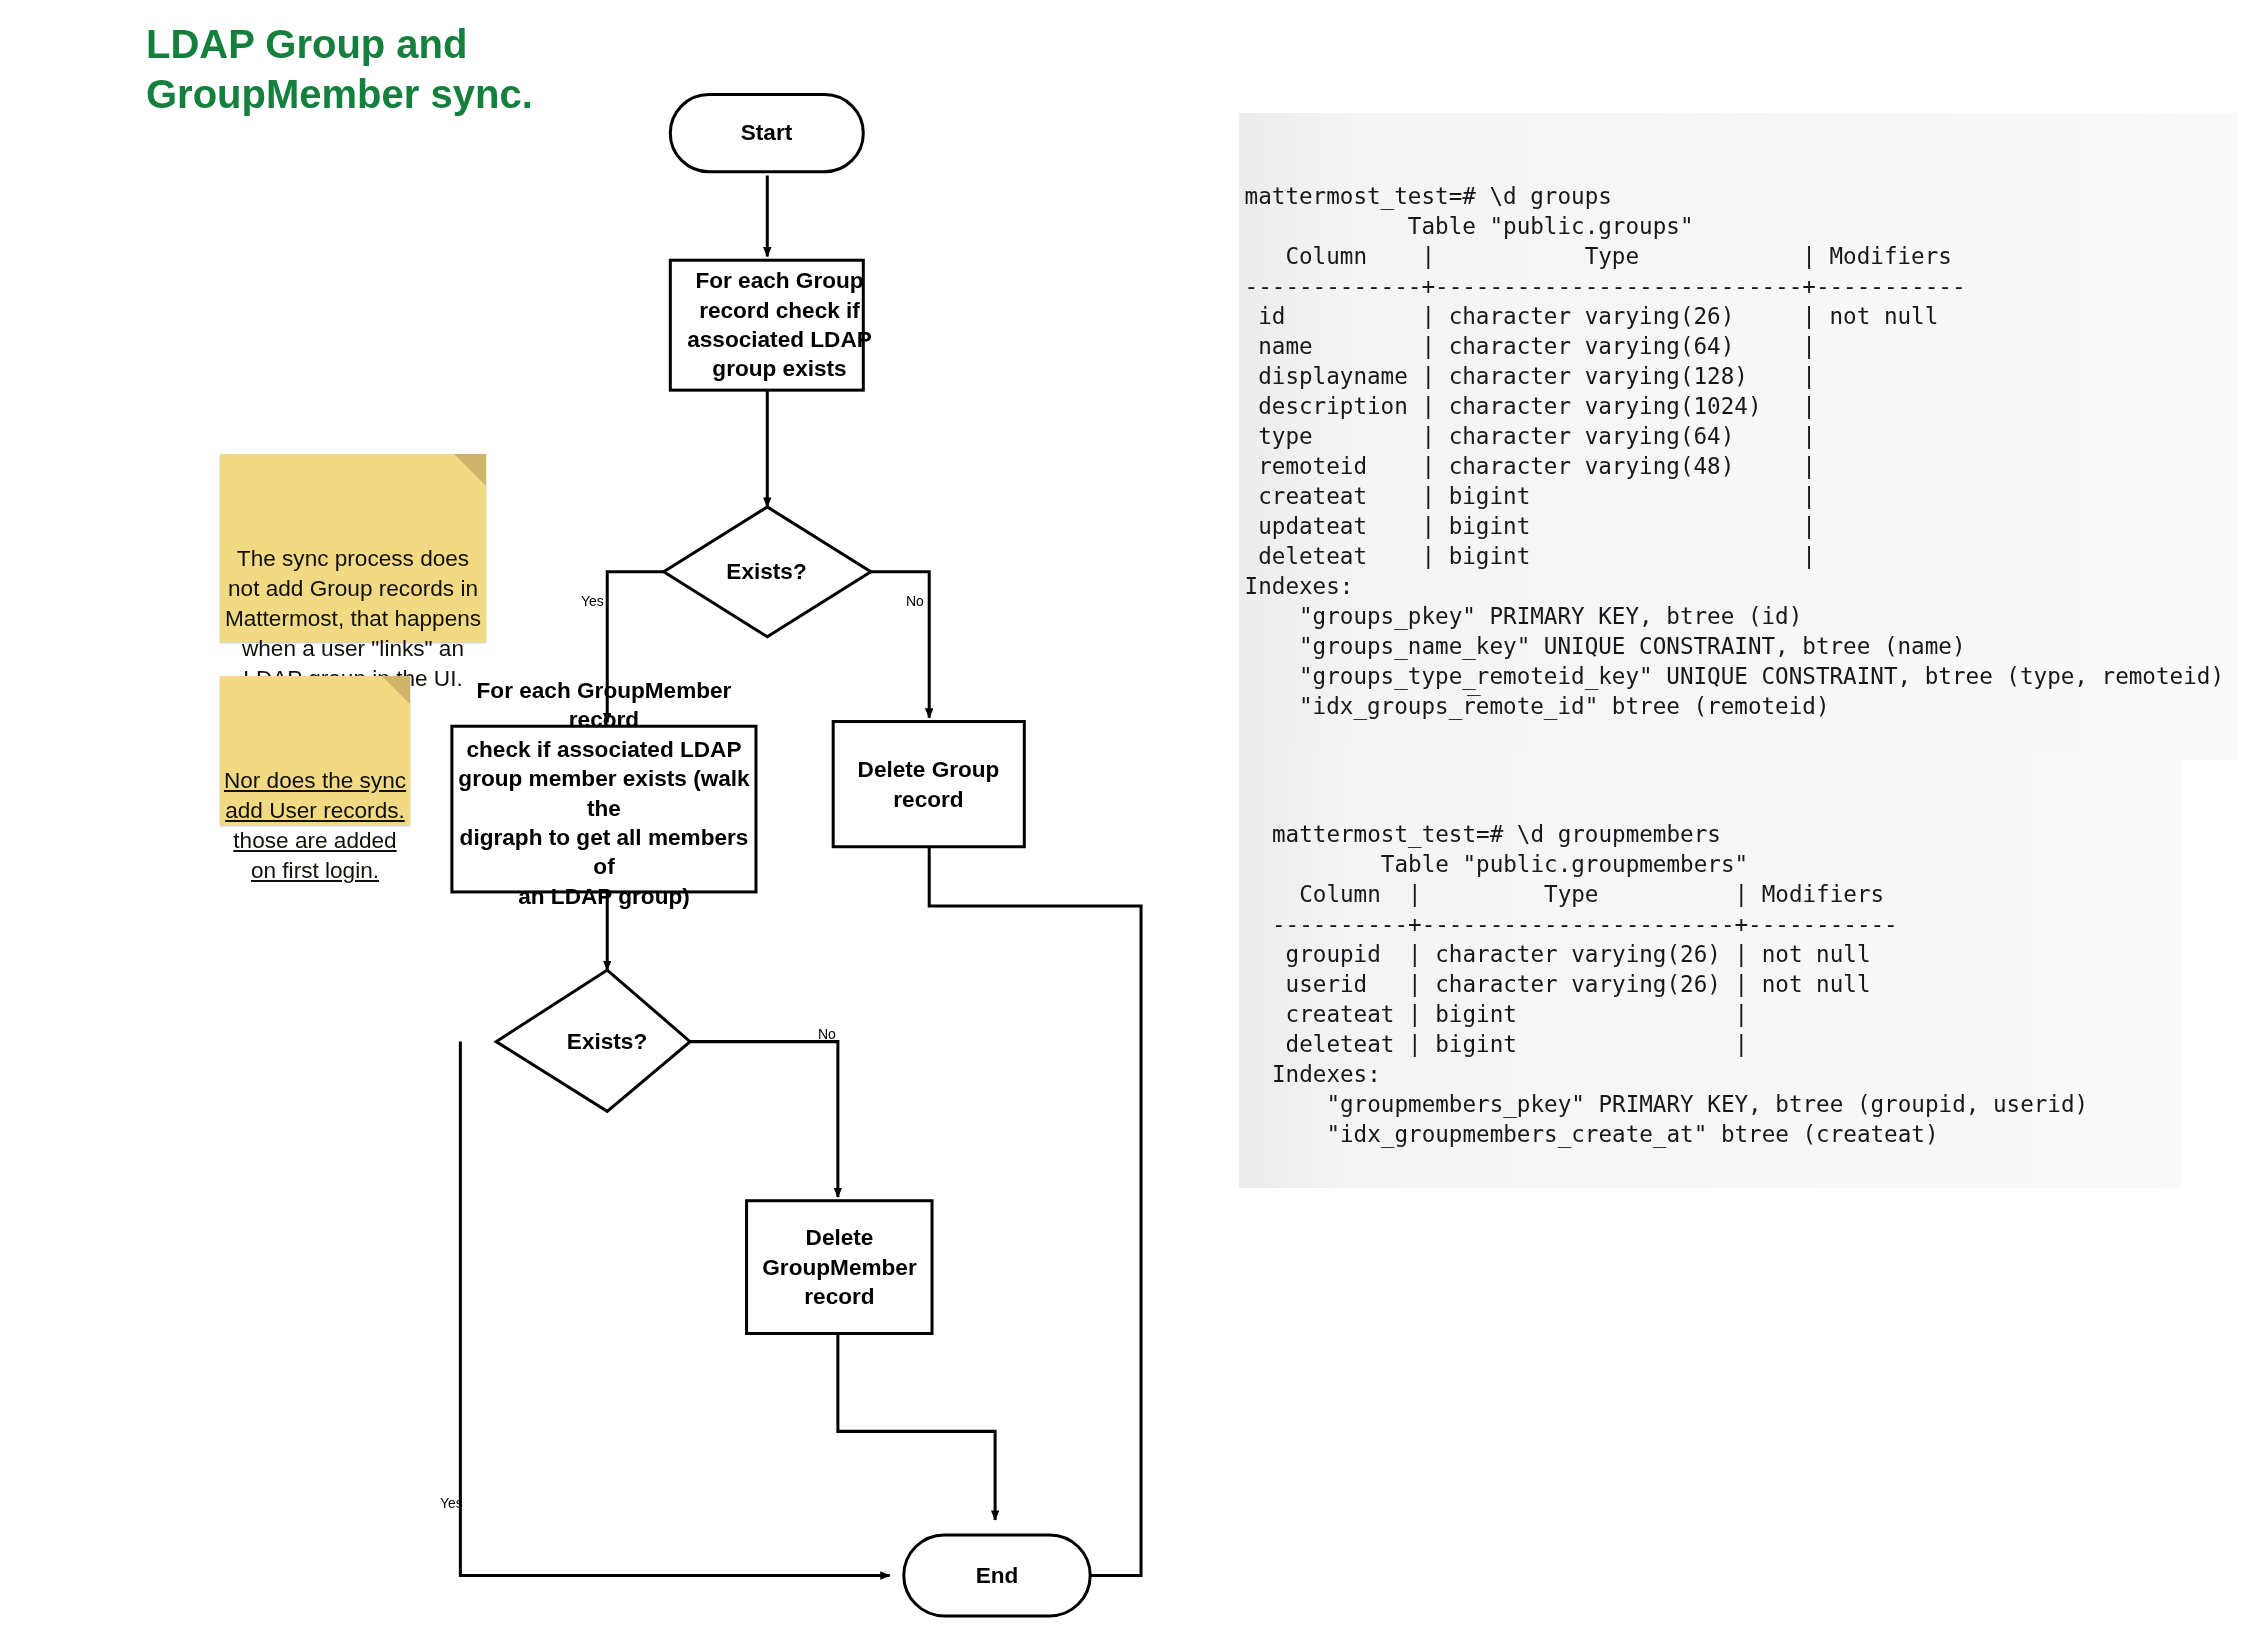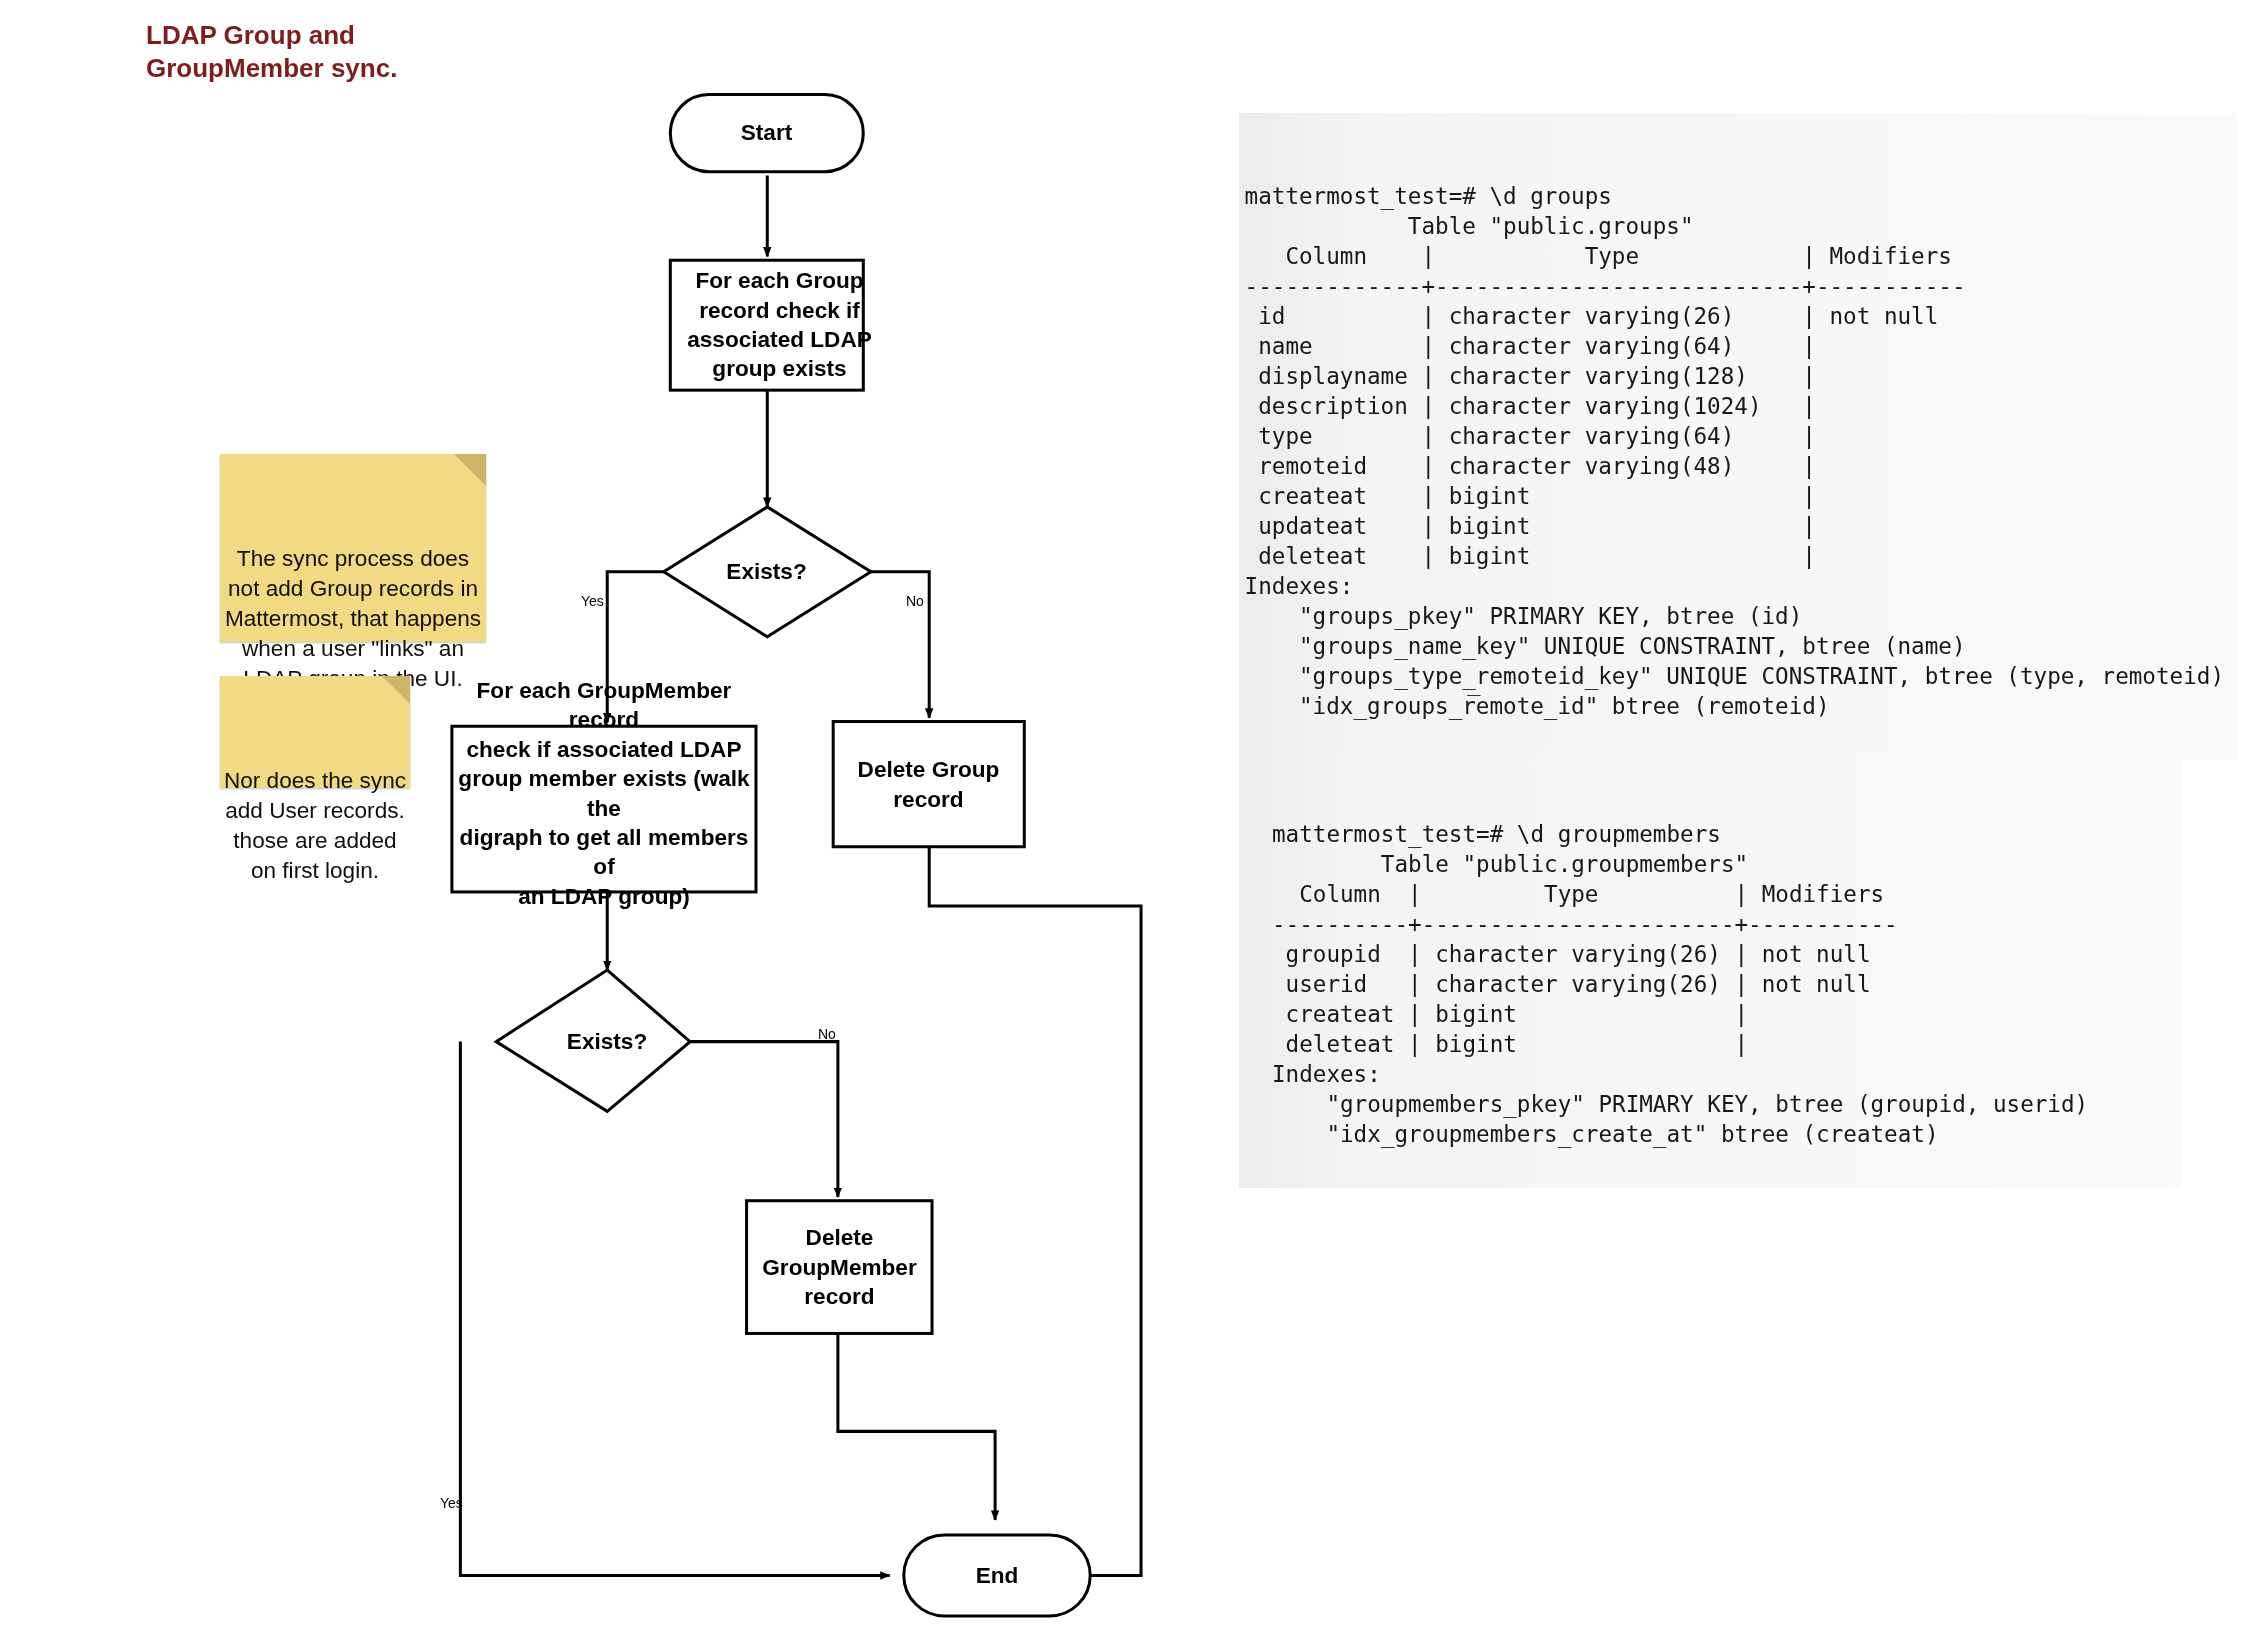--- a/index.html
+++ b/index.html
@@ -15,24 +15,24 @@
     overflow: hidden;
     font-family: "Liberation Sans", sans-serif;
     color: #000000;
   }
 
   #page-title {
     position: absolute;
     left: 146px;
     top: 19px;
     width: 405px;
-    font-size: 26px;
+    font-size: 40px;
     font-weight: bold;
     line-height: 1.26;
-    color: #7f1d1d;
+    color: #15803d;
     white-space: pre-line;
   }
 
   
   #flow-svg {
     position: absolute;
     left: 0;
     top: 0;
     width: 2267px;
     height: 1637px;
@@ -199,21 +199,21 @@
 
 <div class="sticky-note" style="left:198px; top:454px; width:266px; height:188px;">
   <span class="fold" style="border-width:0 32px 32px 0; border-color:transparent #cdb468 transparent transparent;"></span>
   <span>The sync process does
 not add Group records in
 Mattermost, that happens
 when a user "links" an
 LDAP group in the UI.</span>
 </div>
 
-<div class="sticky-note" style="left:198px; top:676px; width:190px; height:112px;">
+<div class="sticky-note" style="left:198px; top:676px; width:190px; height:149px;text-decoration:underline;">
   <span class="fold" style="border-width:0 28px 28px 0; border-color:transparent #cdb468 transparent transparent;"></span>
   <span>Nor does the sync
 add User records.
 those are added
 on first login.</span>
 </div>
 
 <div class="terminal-block" style="left:1239px; top:113px; width:998px;">
   <span class="term-text">mattermost_test=# \d groups
             Table "public.groups"

